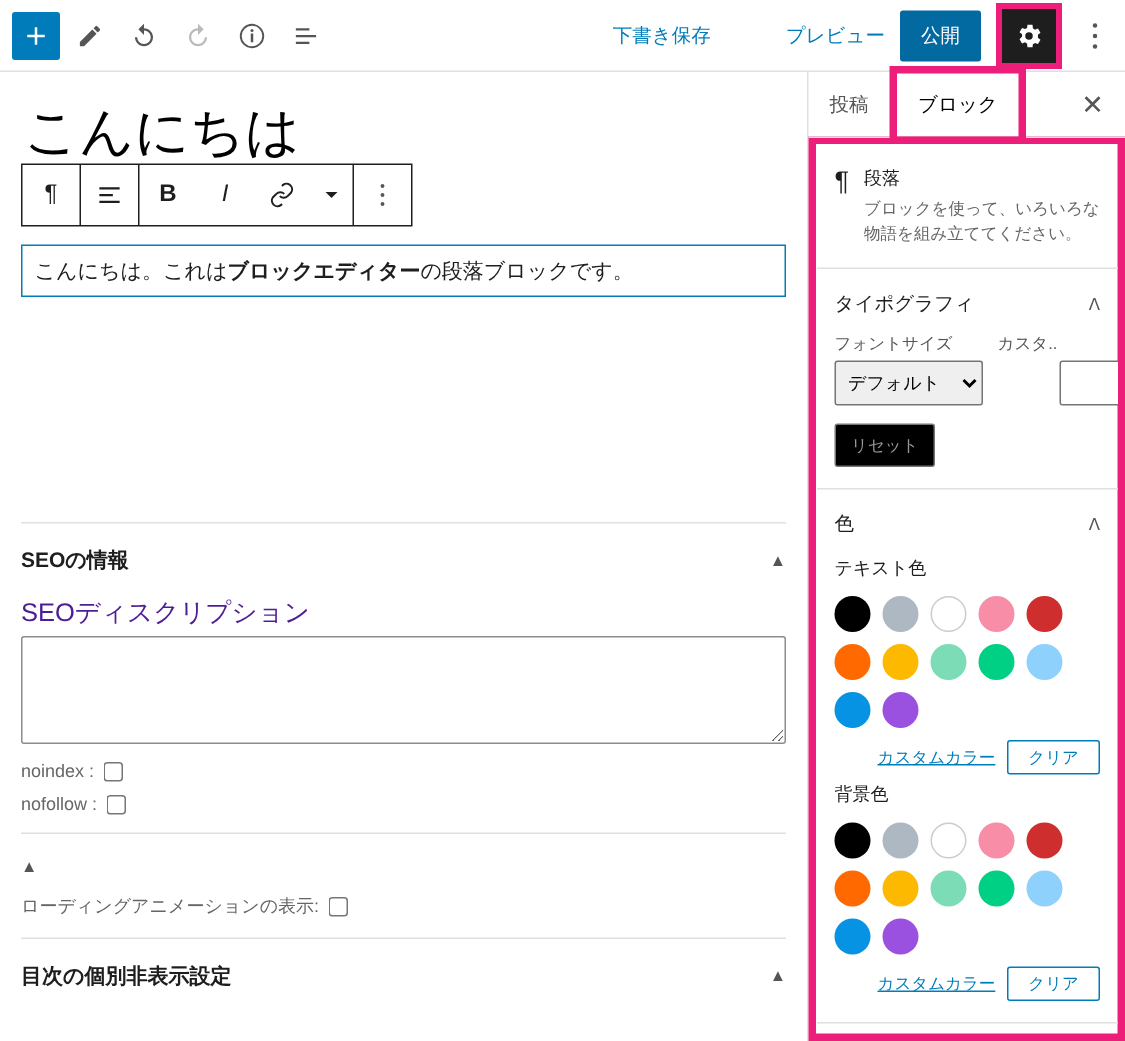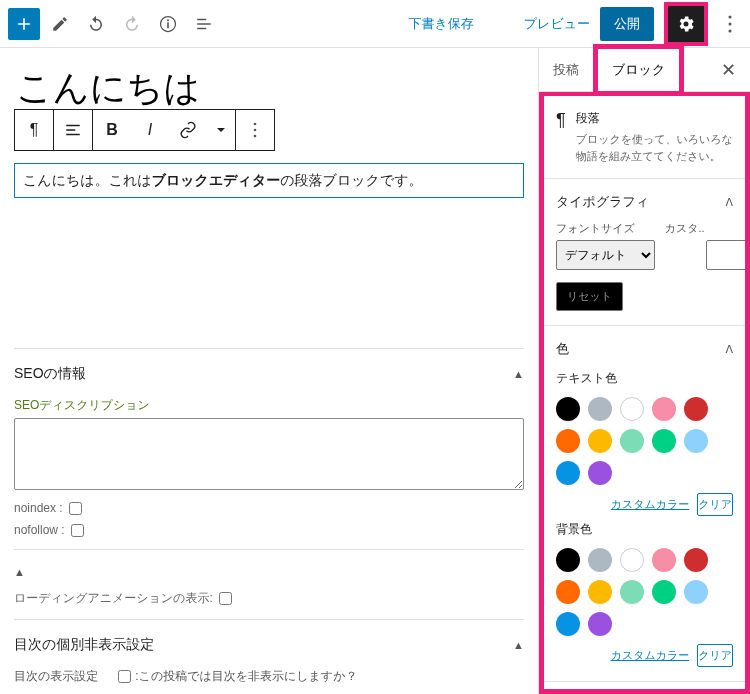--- a/index.html
+++ b/index.html
@@ -30,23 +30,23 @@
     .bt-group { display: flex; border-right: 1px solid #1e1e1e; }
     .bt-group:last-child { border-right: none; }
     .bt-btn { width: 38px; height: 40px; display: flex; align-items: center; justify-content: center; cursor: pointer; font-size: 16px; }
     .bt-btn.narrow { width: 28px; }
     
     .paragraph-block { border: 1px solid #007cba; padding: 6px 8px; font-size: 14px; line-height: 1.5; margin-bottom: 60px; }
     .paragraph-block strong { font-weight: bold; }
     
     
     .panel { border-top: 1px solid #e0e0e0; padding: 12px 0; }
-    .panel-header { display: flex; justify-content: space-between; align-items: center; font-weight: normal; font-size: 14px; cursor: pointer; padding: 4px 0; }
+    .panel-header { display: flex; justify-content: space-between; align-items: center; font-weight: bold; font-size: 14px; cursor: pointer; padding: 4px 0; }
     .panel-body { padding-top: 10px; }
-    .field-label { font-size: 12px; color: #4d7c0f; margin-bottom: 4px; display: block; }
+    .field-label { font-size: 17px; color: #4c1d95; margin-bottom: 4px; display: block; }
     .desc-textarea { width: 100%; height: 72px; border: 1px solid #8c8c8c; border-radius: 2px; padding: 6px; resize: vertical; }
     .check-row { display: flex; align-items: center; gap: 6px; margin-top: 8px; font-size: 12px; color: #666;}
     .check-row input { margin: 0; }
     .inline-text { font-size: 12px; color: #555; margin-top: 10px; }
     
     
     .sidebar-tabs { display: flex; border-bottom: 1px solid #e0e0e0; align-items: center; height: 44px; position:relative;}
     .tab { padding: 12px 14px; font-size: 13px; cursor: pointer; color: #555; }
     .tab.active { color: #000; }
     .tab-highlight { border: 5px solid #ed1e79; padding: 0; }
@@ -69,21 +69,21 @@
     .font-select { width: 100%; border: 1px solid #757575; padding: 4px; font-size: 12px; border-radius: 2px; height: 30px;}
     .font-input { width: 100%; border: 1px solid #757575; padding: 4px; font-size: 10px; border-radius: 2px; text-align: right; color:#999; height:30px;margin-left:41px;}
     .reset-btn { margin-top: 12px; padding: 6px 10px; border: 1px solid #757575; background: #000000; font-size: 11px; border-radius: 2px; cursor: pointer; color:#999;}
     
     .color-label { font-size: 12px; margin-bottom: 10px; }
     .color-grid { display: flex; flex-wrap: wrap; gap: 8px; margin-bottom: 8px;}
     .color-sw { width: 24px; height: 24px; border-radius: 50%; cursor: pointer; }
     .color-sw.outline { border: 1px solid #ccc; }
     .color-actions { display: flex; justify-content: flex-end; gap: 8px; align-items: center; }
     .custom-link { color: #007cba; font-size: 11px; text-decoration: underline; cursor: pointer; }
-    .clear-btn { border: 1px solid #007cba; color: #007cba; padding: 3px 0; font-size: 11px; border-radius: 2px; cursor: pointer; background: #fff; }
+    .clear-btn { border: 1px solid #007cba; color: #007cba; padding: 3px 13px; font-size: 11px; border-radius: 2px; cursor: pointer; background: #fff; }
     .color-section { margin-bottom: 5px; }
     
     .chev { font-size: 11px; color: #555; }
     
     svg { pointer-events: none; }
   </style>
 </head>
 <body>
 
 <div class="top-toolbar">
@@ -218,27 +218,20 @@
       <div class="check-row">
         <span>ローディングアニメーションの表示:</span>
         <input type="checkbox" style="">
       </div>
     </div>
 
     <div class="panel">
       <div class="panel-header">
         <span>目次の個別非表示設定</span>
         <span class="chev">▲</span>
-      </div>
-      <div class="inline-text" style="display:flex; gap:20px; align-items:center;">
-        <span>目次の表示設定</span>
-        <span style="display:flex; align-items:center; gap:4px;">
-          <input type="checkbox" style="">
-          <span>:この投稿では目次を非表示にしますか？</span>
-        </span>
       </div>
     </div>
   </div>
 
   <div class="sidebar-wrap">
     <div class="sidebar-tabs">
       <div class="tab">投稿</div>
       <div class="tab-highlight">
         <div class="tab active">ブロック</div>
       </div>

